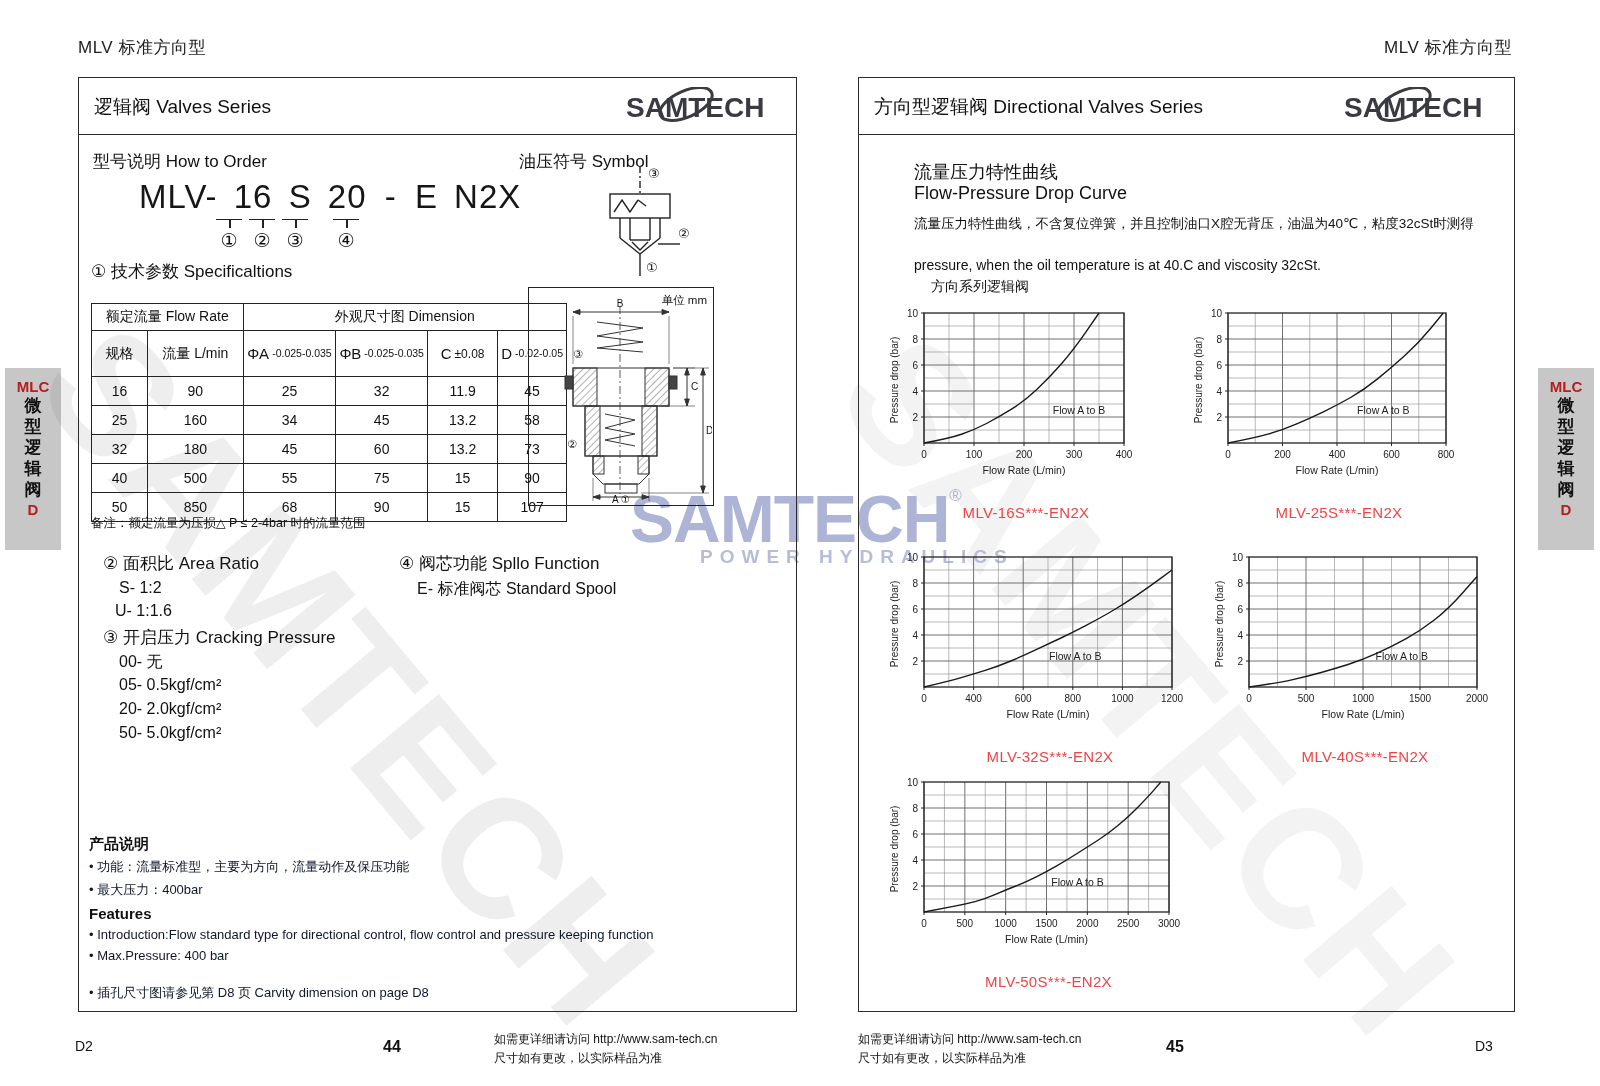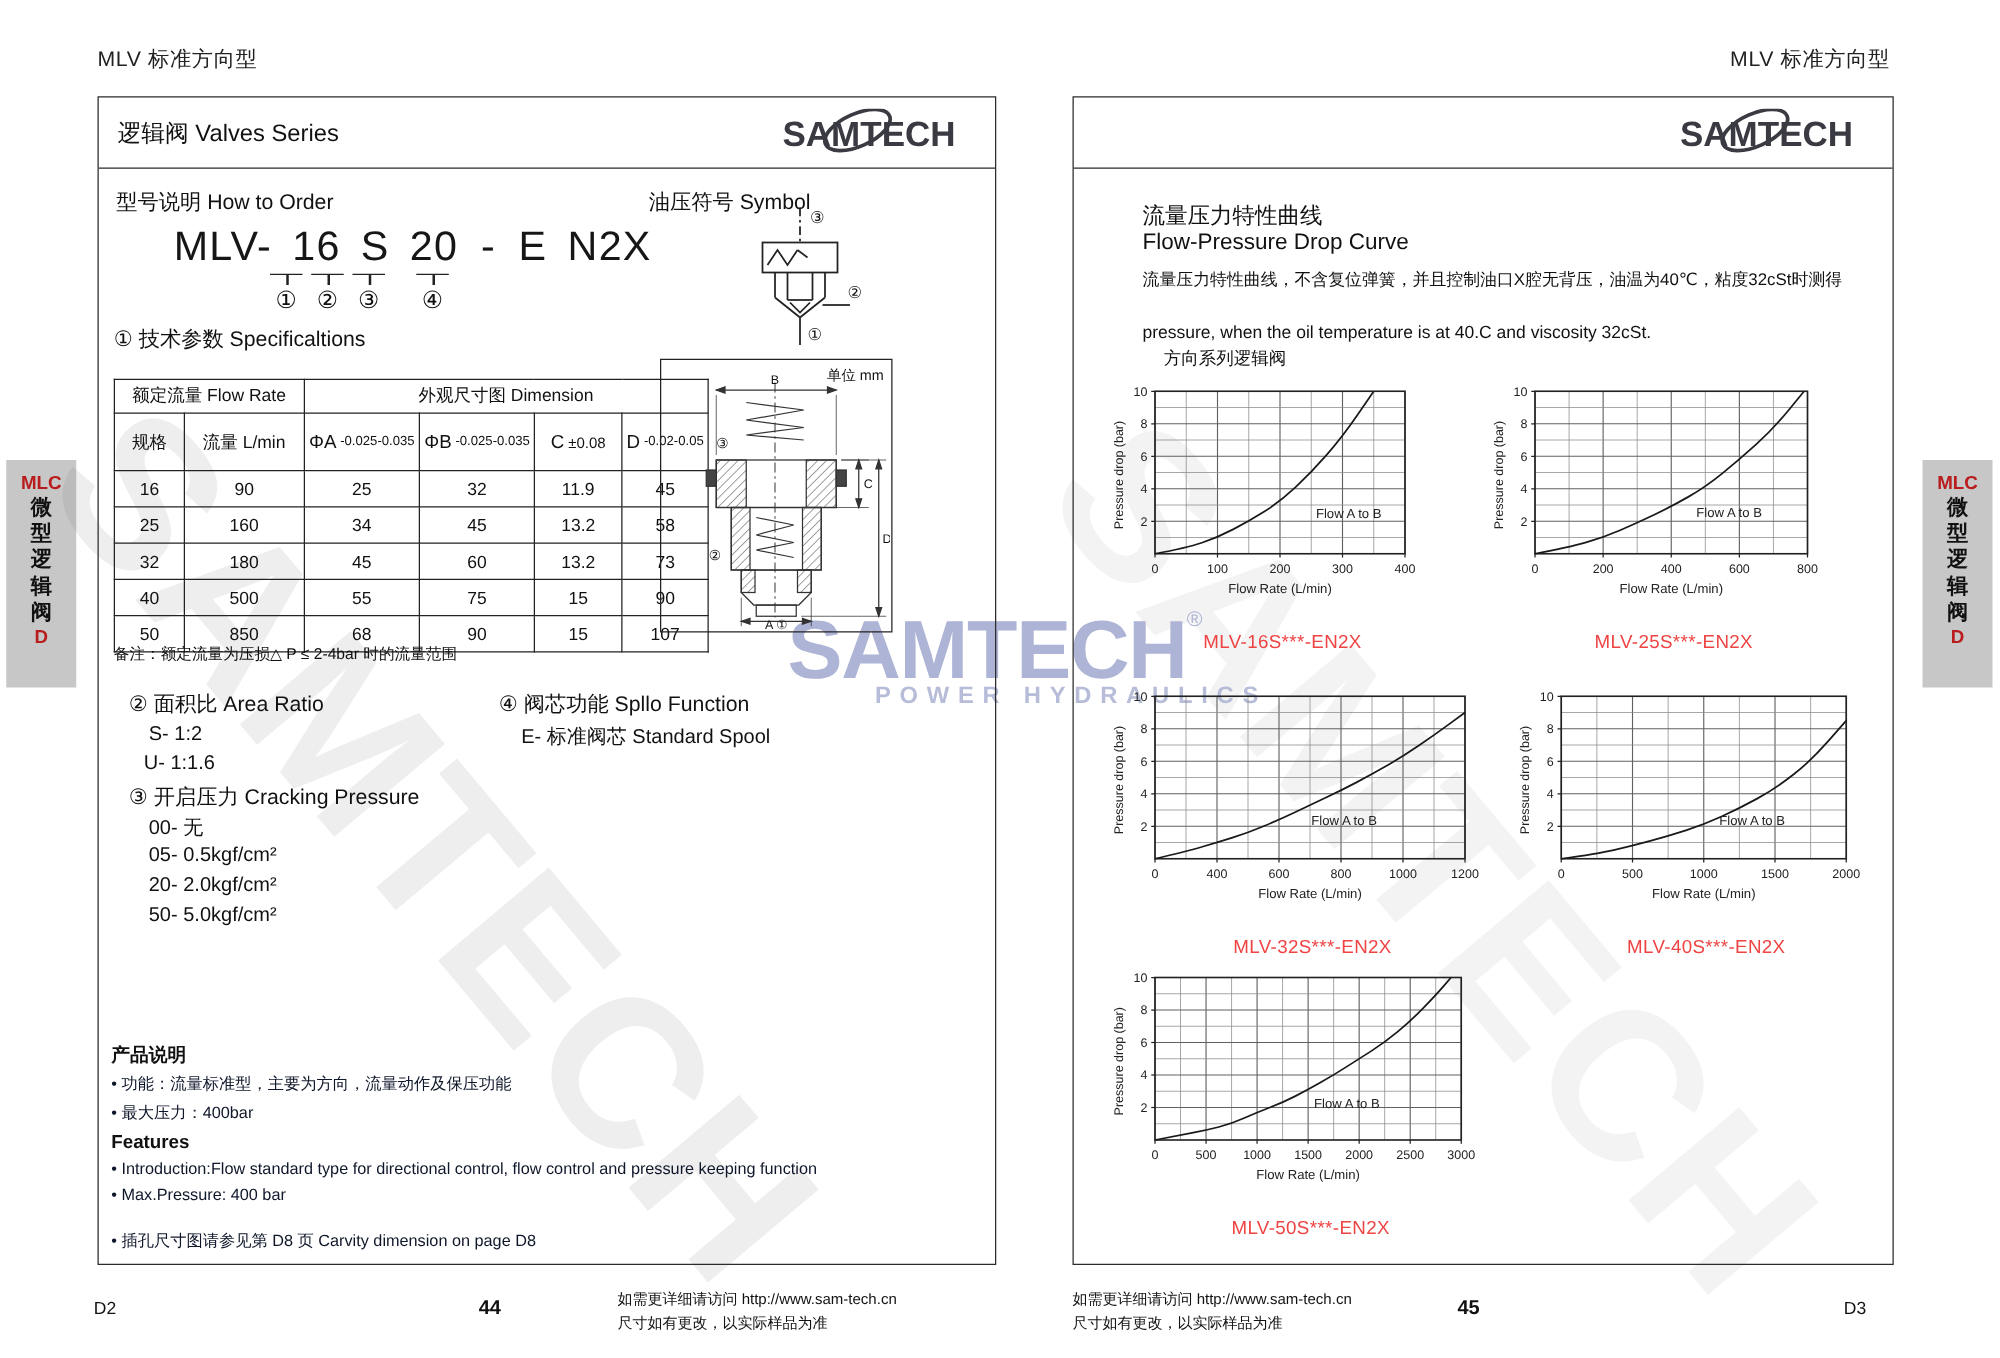--- a/index.html
+++ b/index.html
@@ -314,20 +314,21 @@
 
 <div class="abs foot" style="left:75px;top:1038px;">D2</div>
 <div class="abs foot" style="left:383px;top:1038px;font-weight:700;font-size:16px;">44</div>
 <div class="abs foot-info" style="left:494px;top:1030px;">
   <div>如需更详细请访问 http://www.sam-tech.cn</div>
   <div>尺寸如有更改，以实际样品为准</div>
 </div>
 
 <div class="page" style="left:858px;top:77px;width:655px;height:933px;">
   <div class="page-head">
+    <div class="series-title">方向型逻辑阀 Directional Valves Series</div>
     <div class="logo">
       <svg width="160" height="40" viewBox="0 0 160 40">
         <text x="2" y="30" font-size="28" font-weight="bold" fill="#3a3a42">SAMTECH</text>
         <ellipse cx="62" cy="17" rx="28" ry="13" fill="none" stroke="#3a3a42" stroke-width="3" transform="rotate(-24 62 17)"></ellipse>
       </svg>
     </div>
   </div>
   <div class="abs rp-text" style="left:55px;top:82px;font-size:18px;">流量压力特性曲线</div>
   <div class="abs rp-text" style="left:55px;top:105px;font-size:18px;">Flow-Pressure Drop Curve</div>
   <div class="abs rp-text" style="left:55px;top:137px;font-size:13.5px;">流量压力特性曲线，不含复位弹簧，并且控制油口X腔无背压，油温为40℃，粘度32cSt时测得</div>

